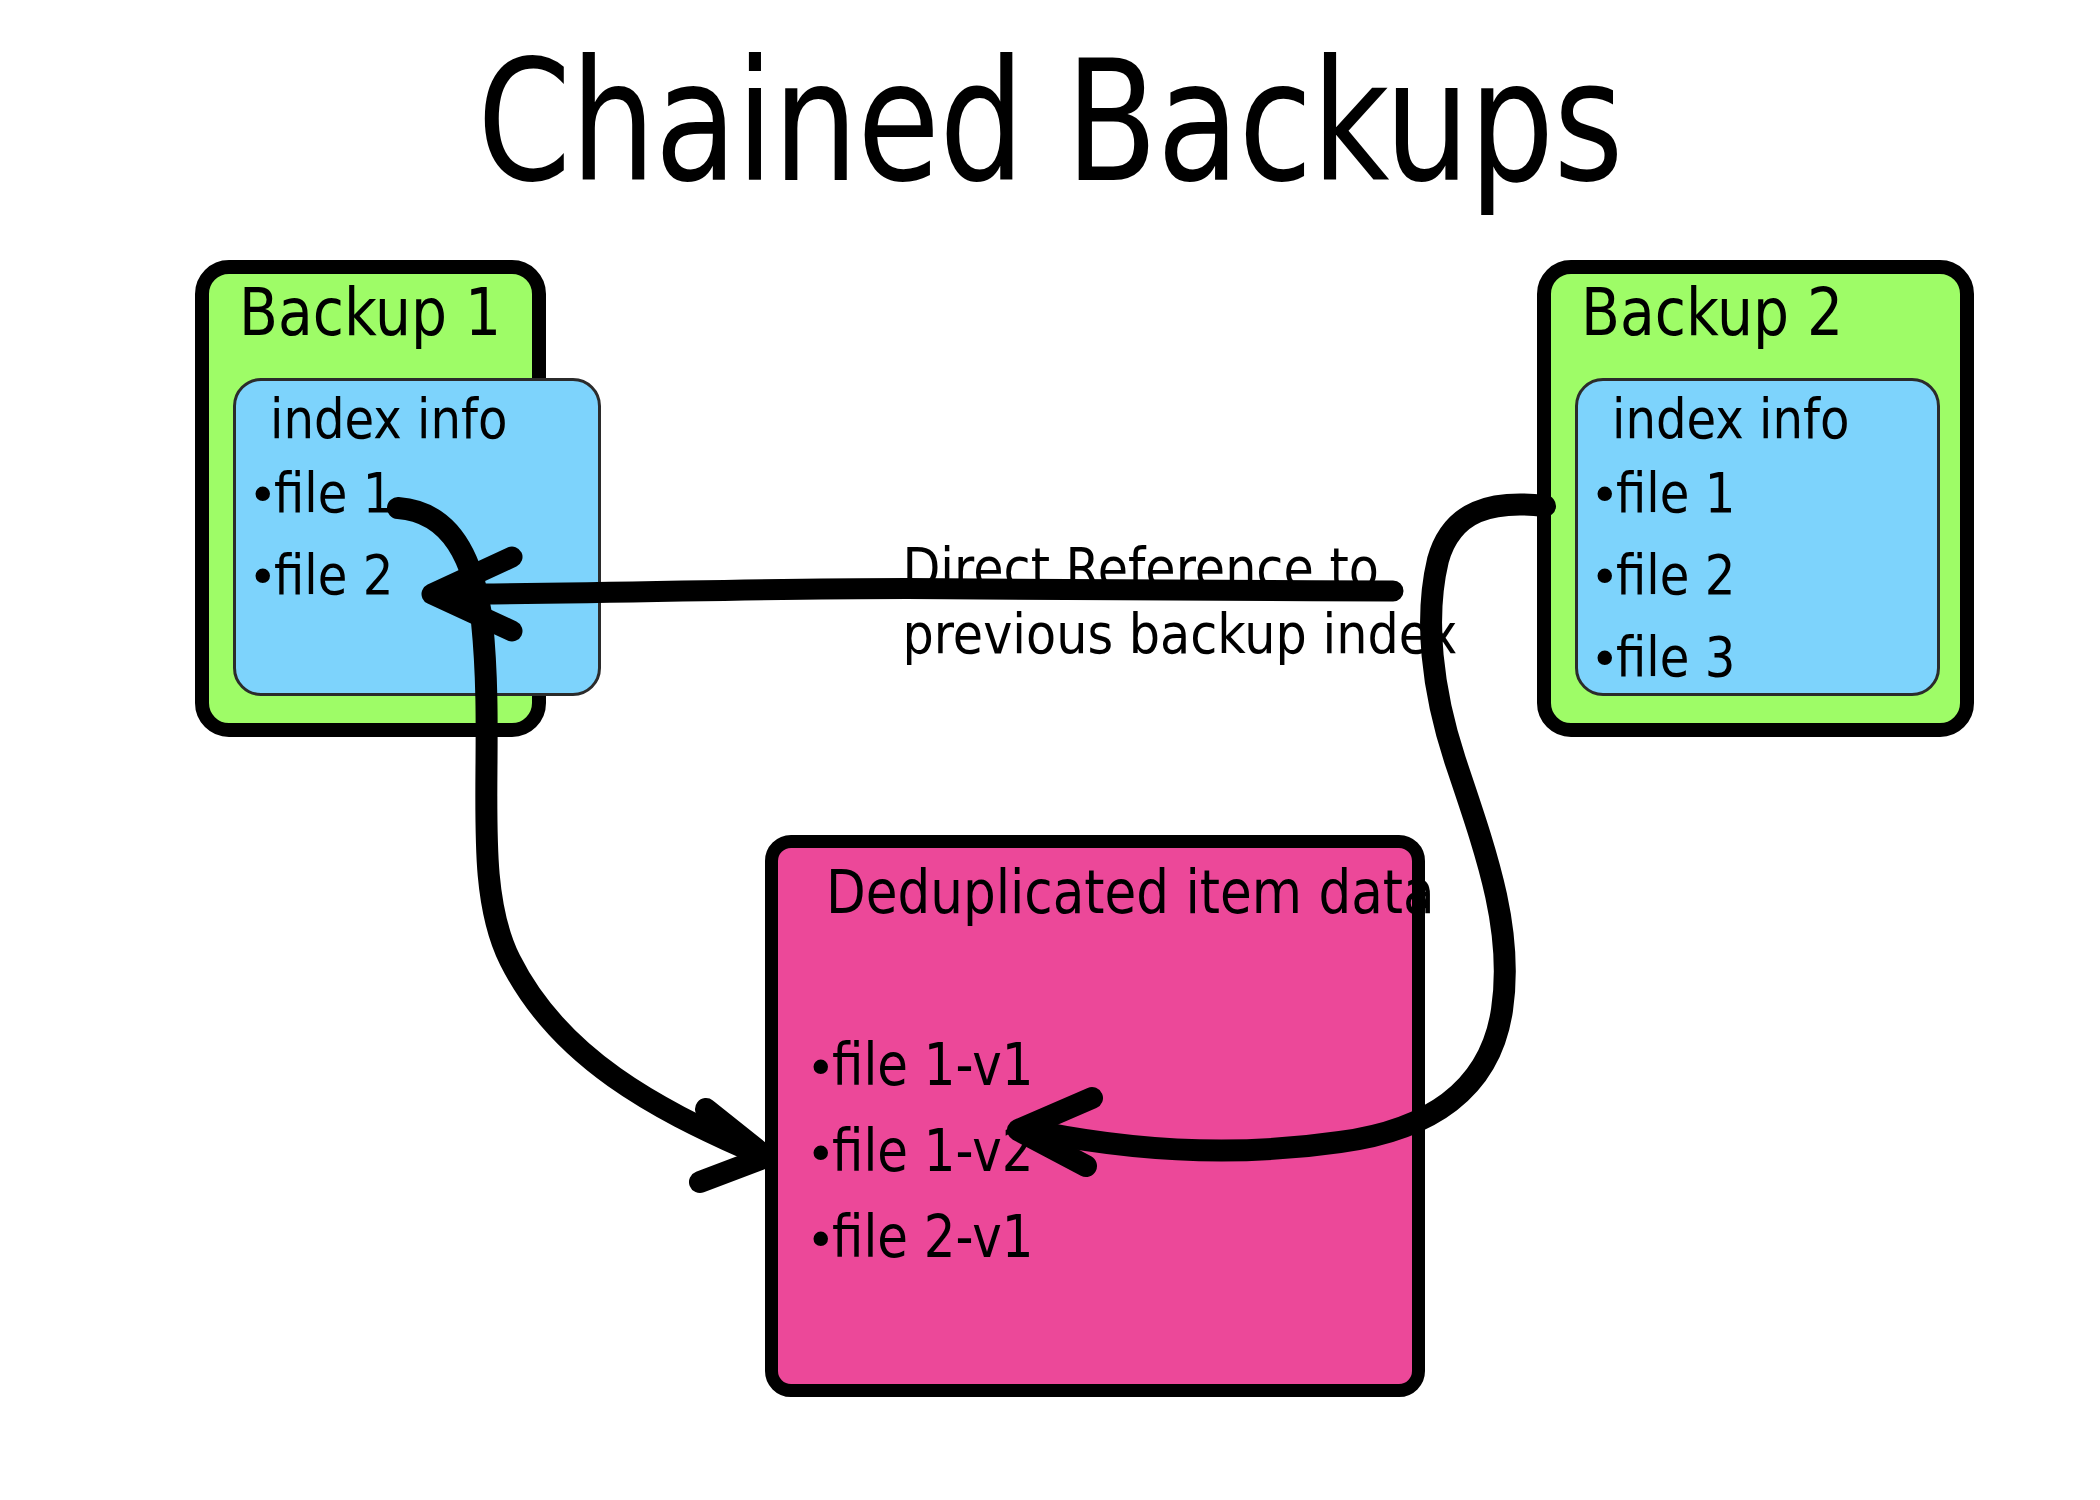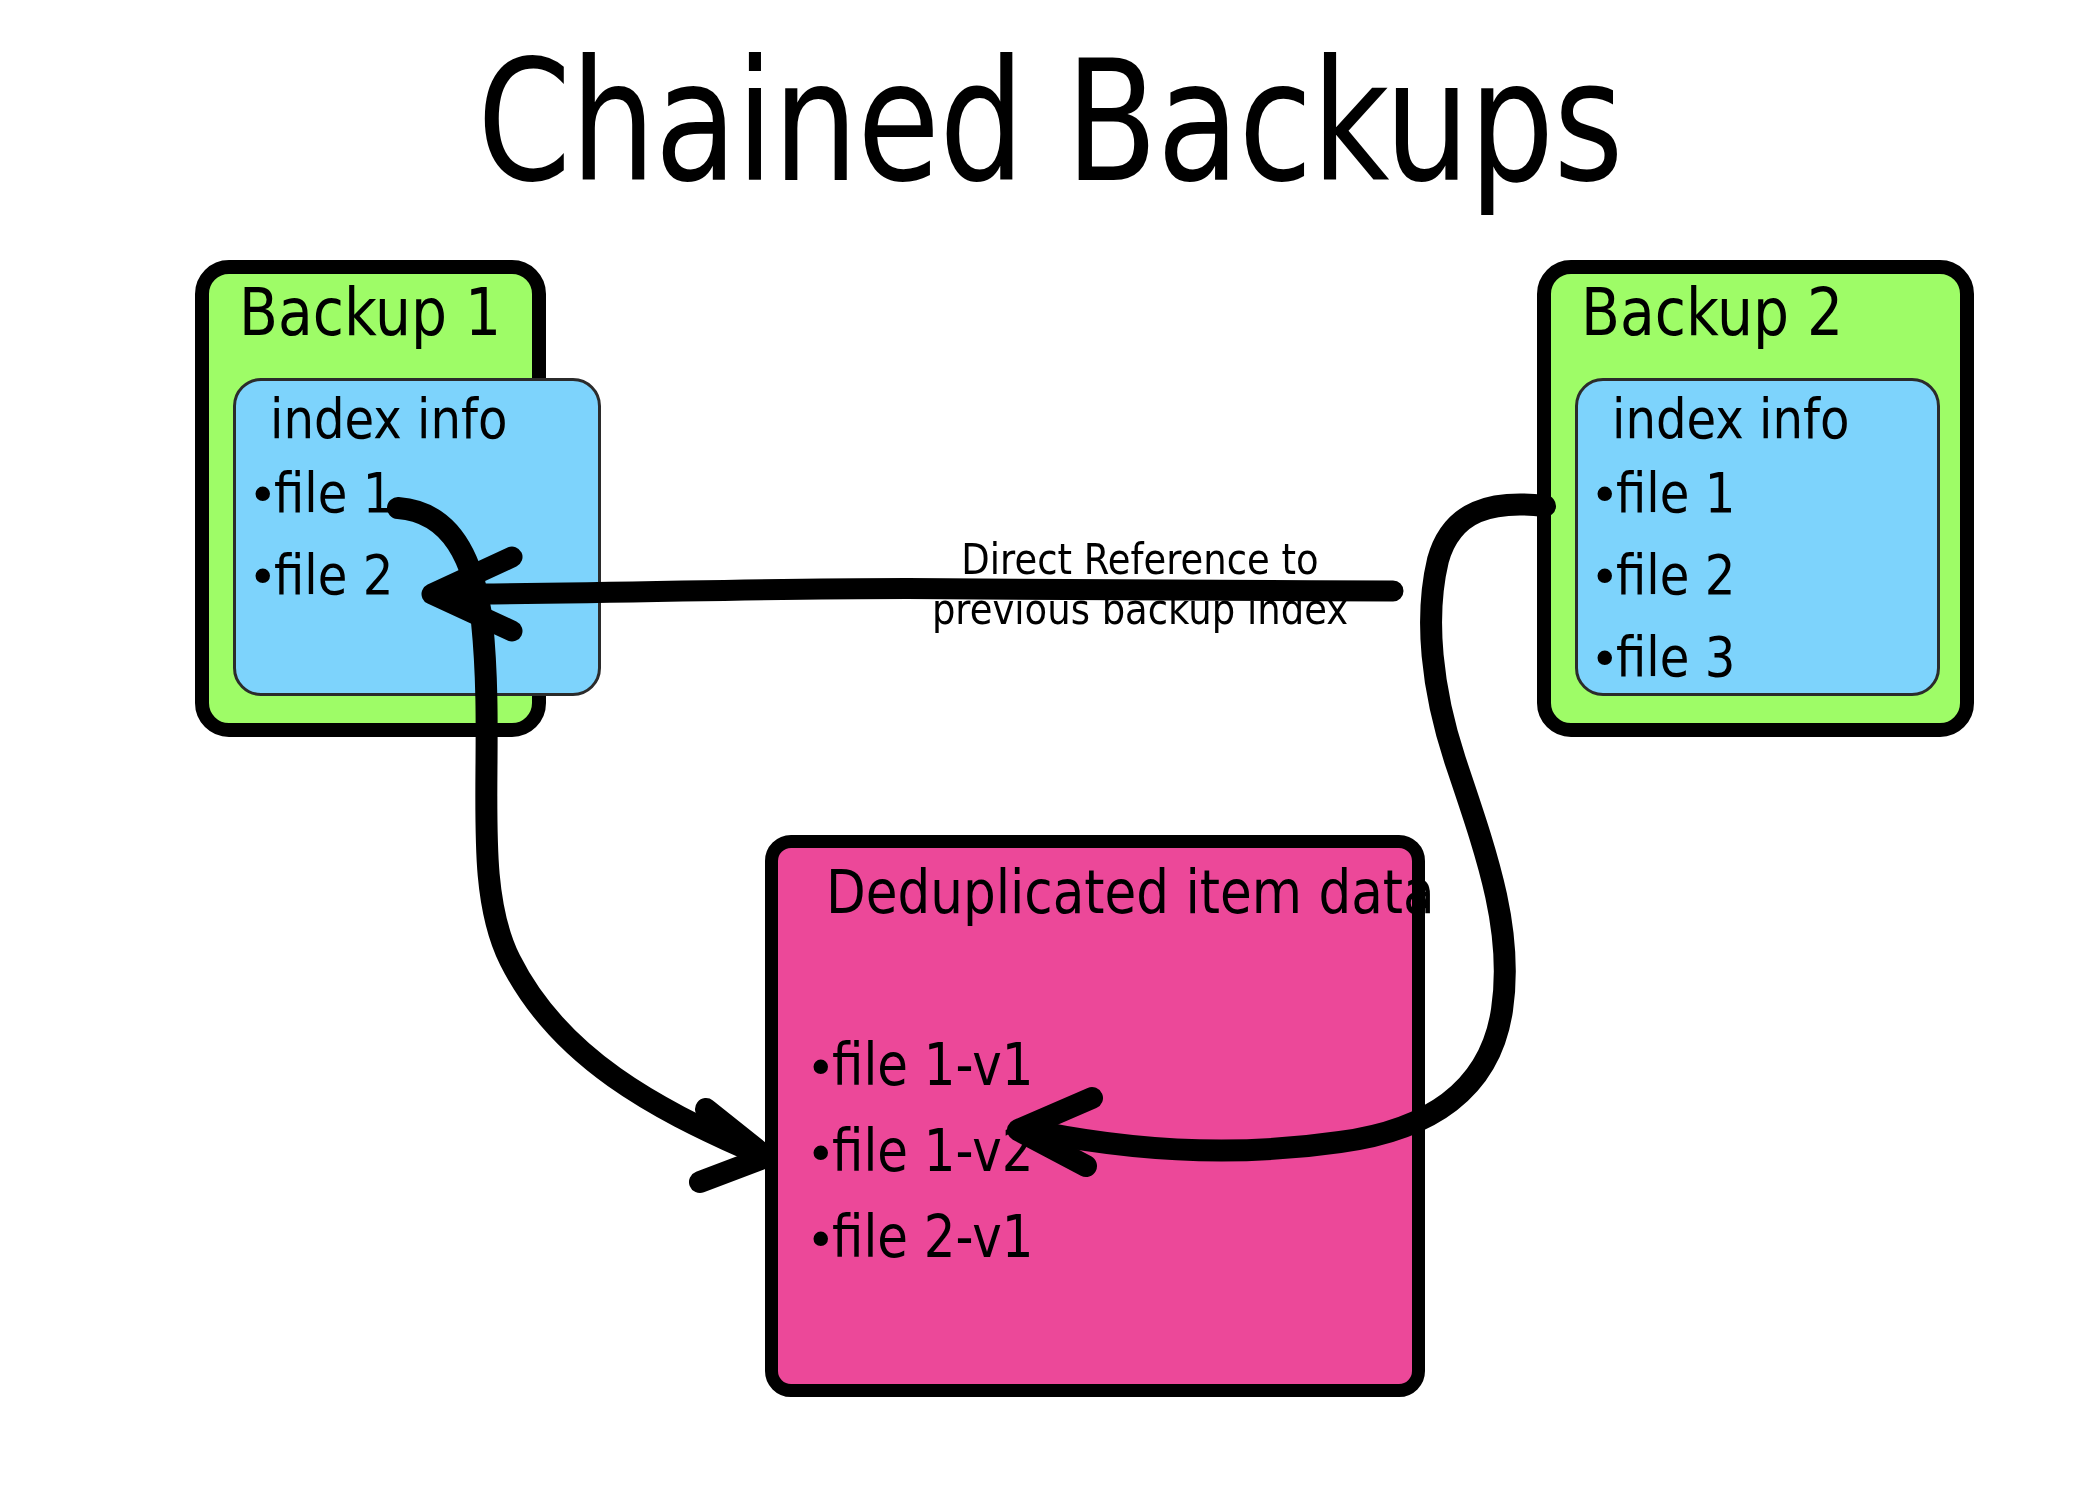--- a/index.html
+++ b/index.html
@@ -153,21 +153,21 @@
     transform-origin: 0 50%;
   }
 
   
   #ref-label {
     position: absolute;
     left: 870px;
     top: 535px;
     width: 540px;
     text-align: center;
-    font-size: 42px;
+    font-size: 56px;
     line-height: 1.18;
     color: #000000;
   }
   #ref-label .ln {
     display: block;
     transform: scaleX(0.88);
     transform-origin: 50% 50%;
     white-space: nowrap;
   }
 

